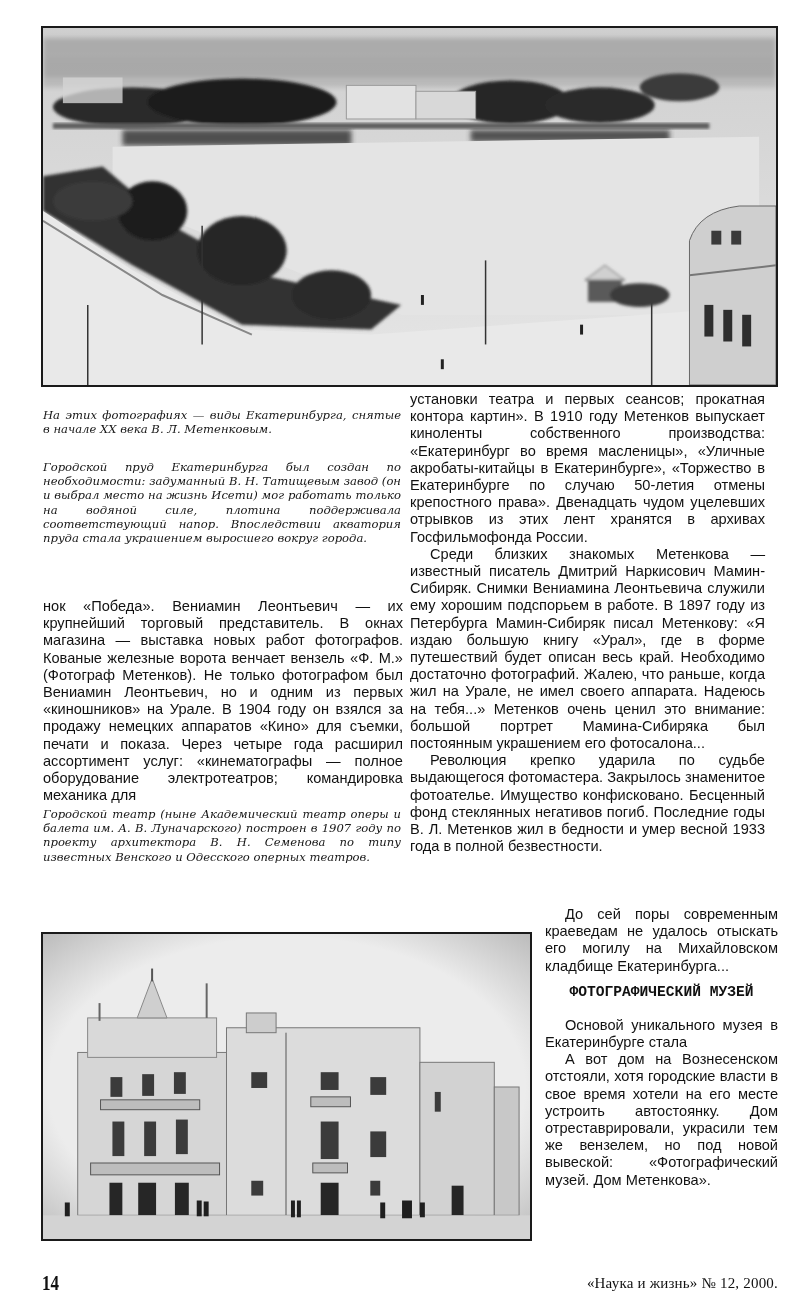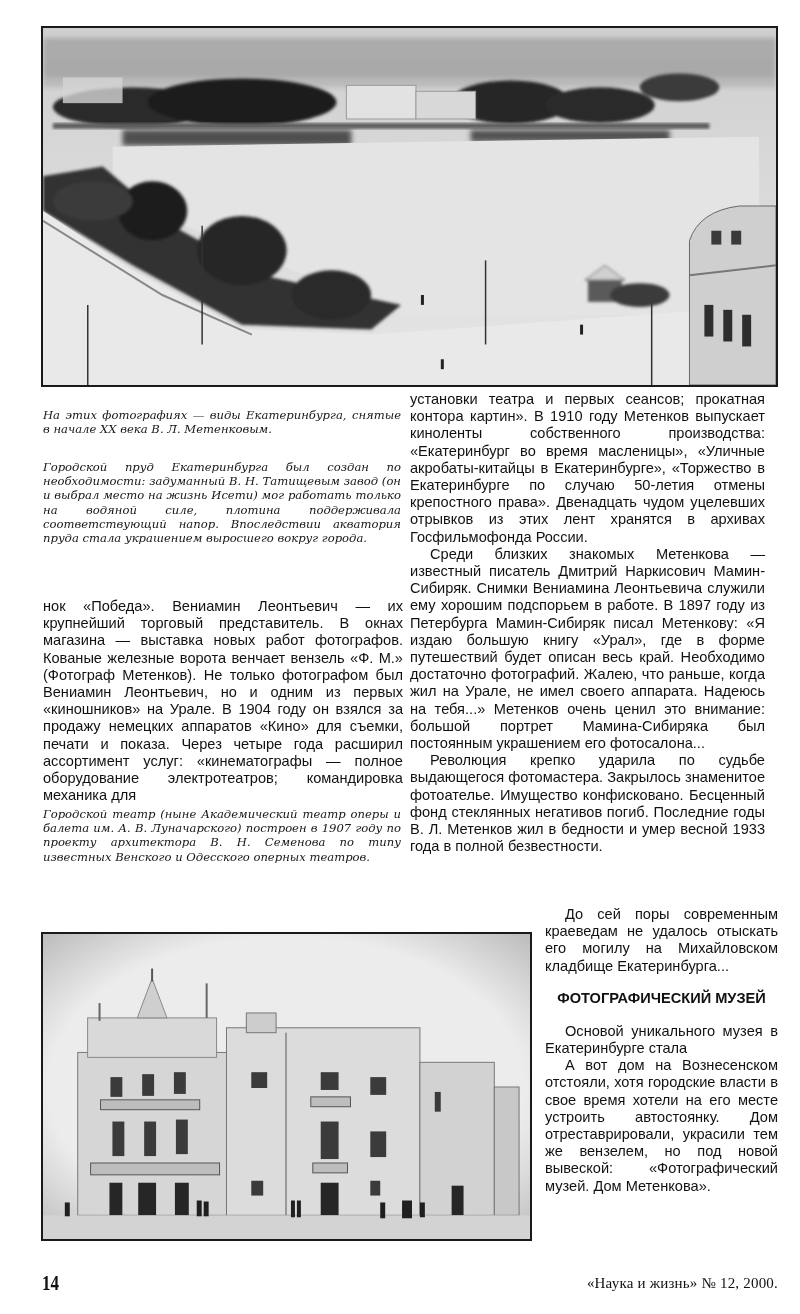--- a/index.html
+++ b/index.html
@@ -39,26 +39,26 @@
     color: #111;
   }
   .body-text p { margin: 0; }
   .body-text p.indent { text-indent: 20px; }
 
   #col-left { left: 43px; top: 592px; width: 360px; margin-top: 6px; }
   #col-right-top { left: 410px; top: 391px; width: 355px; }
   #col-right-bottom { left: 545px; top: 906px; width: 233px; }
 
   .section-heading {
-    font-family: Liberation Sans, sans-serif;
+    font-family: Liberation Mono, monospace;
     font-weight: bold;
     font-size: 14.6px;
     line-height: 16px;
     text-align: center;
-    margin: 15px 0 4px 0;
+    margin: 9px 0 4px 0;
     text-transform: uppercase;
   }
 
   .footer-page {
     position: absolute; left: 42px; top: 1272px;
     font-family: "Liberation Serif", serif; font-weight: bold; font-size: 20px;
     transform: scaleX(0.85); transform-origin: left top;
   }
   .footer-journal {
     position: absolute; right: 22px; top: 1275px;

